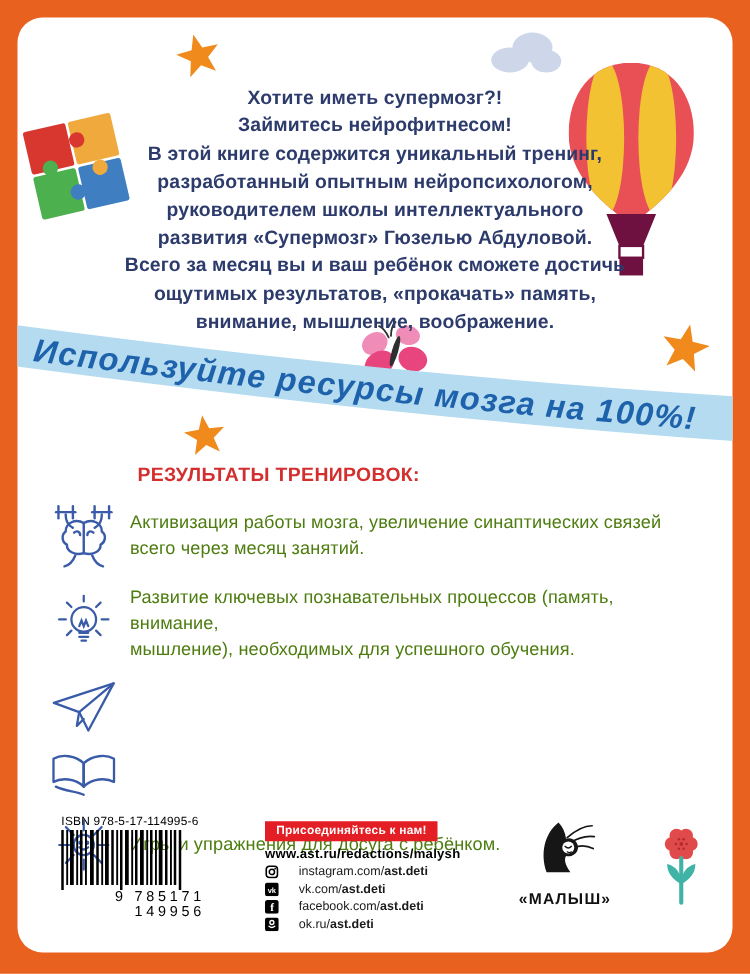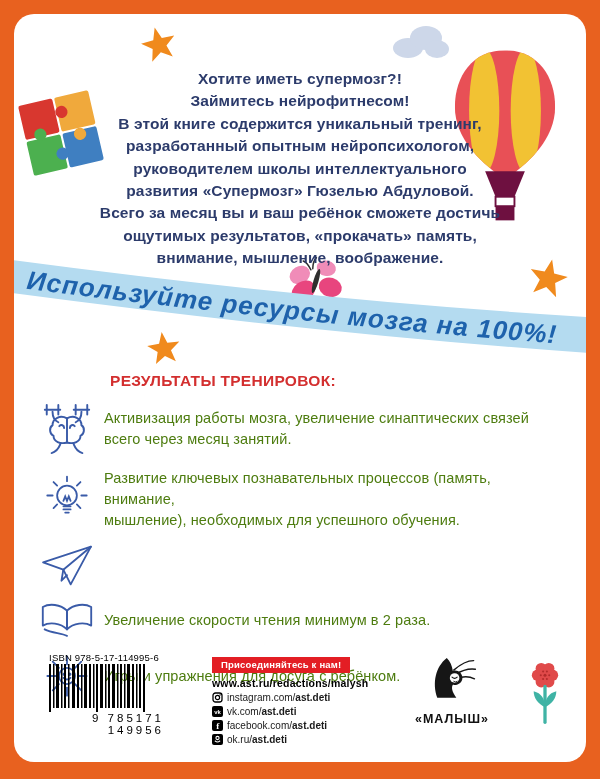--- a/index.html
+++ b/index.html
@@ -32,21 +32,21 @@
                padding-left:6px;letter-spacing:0.1px;}
   
   .isbn-block{position:absolute;left:30px;top:638px;width:120px;text-align:center;color:#000000;}
   .isbn-text{font-size:9.5px;letter-spacing:0.2px;}
   .barcode{margin-top:1px;}
   .barcode-digits{font-size:11.5px;letter-spacing:3px;margin-top:-2px;text-align:right;}
   .social-block{position:absolute;left:198px;top:640px;width:170px;}
   .join-banner{display:inline-block;background:#E31E24;color:#fff;font-size:9.5px;
                font-weight:bold;padding:2px 9px 3px 9px;letter-spacing:0.2px;}
   .website{font-weight:bold;font-size:10.5px;color:#000;margin-top:4px;letter-spacing:0.2px;}
-  .social-row{display:flex;align-items:center;gap:4px;margin-top:3px;font-size:10px;color:#1a1a1a;}
+  .social-row{display:flex;align-items:center;gap:16px;margin-top:3px;font-size:10px;color:#1a1a1a;}
   .social-row:first-of-type{margin-top:9px;}
   .social-bold{font-weight:bold;}
   .publisher{position:absolute;left:390px;top:642px;width:96px;text-align:center;}
   .publisher-name{font-size:12.5px;font-weight:bold;color:#111;letter-spacing:1px;margin-top:0px;}
   .flower{position:absolute;left:514px;top:648px;}
   svg{display:block;}
   .inline-svg{display:inline-block;}
 </style>
 </head>
 <body>
@@ -180,21 +180,20 @@
 
     <div class="result-row">
       <div class="result-icon">
         <svg width="54" height="38" viewBox="0 0 58 40" fill="#ffffff" stroke="#3A5BA8" stroke-width="2" stroke-linejoin="round" stroke-linecap="round">
           <path d="M29 10 C 22 3 10 2 3 6 L3 26 C 10 22 22 23 29 30 Z"></path>
           <path d="M29 10 C 36 3 48 2 55 6 L55 26 C 48 22 36 23 29 30 Z"></path>
           <path d="M29 10 L29 30" fill="none"></path>
           <path d="M5 30 C 13 34 23 34 29 37" fill="none"></path>
         </svg>
       </div>
-      <div class="result-text">Увеличение скорости чтения минимум в 2 раза.</div>
     </div>
 
     <div class="result-row">
       <div class="result-icon">
         <svg width="50" height="50" viewBox="0 0 56 56" fill="none" stroke="#3A5BA8" stroke-width="2" stroke-linecap="round">
           <circle cx="28" cy="28" r="9"></circle>
           <circle cx="25" cy="26" r="1" fill="#3A5BA8"></circle>
             <circle cx="31" cy="26" r="1" fill="#3A5BA8"></circle>
           <path d="M24 30 Q28 34 32 30"></path>
           <line x1="28" y1="6" x2="28" y2="15"></line>

